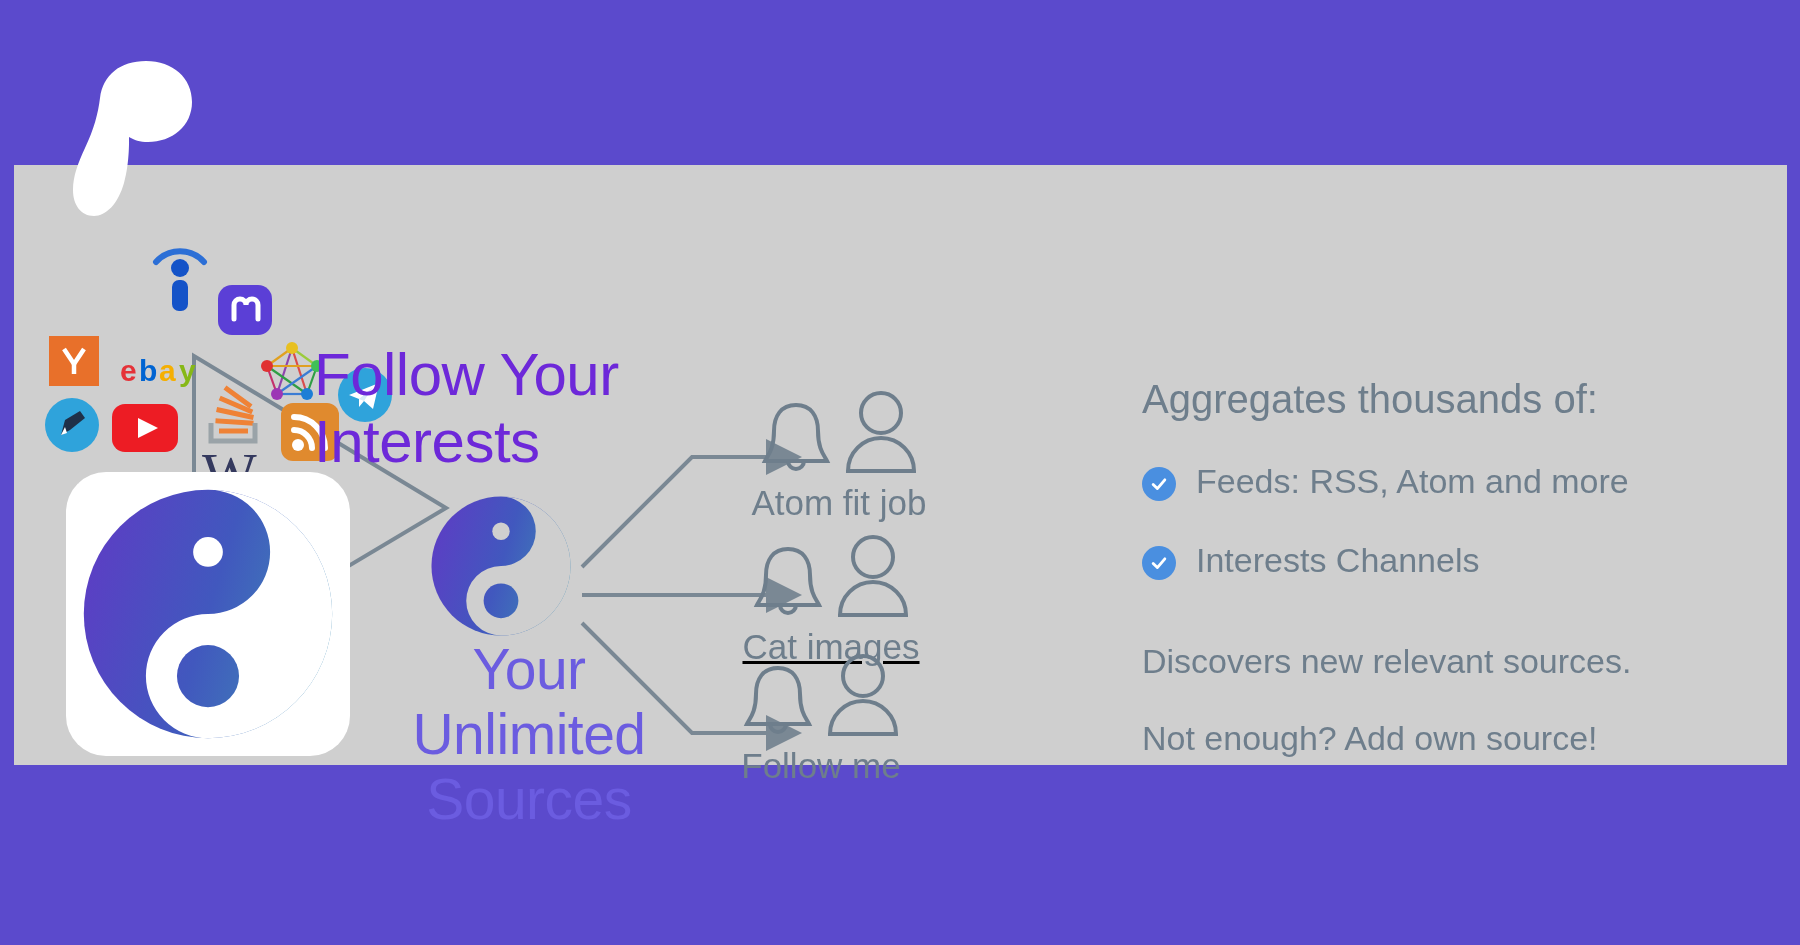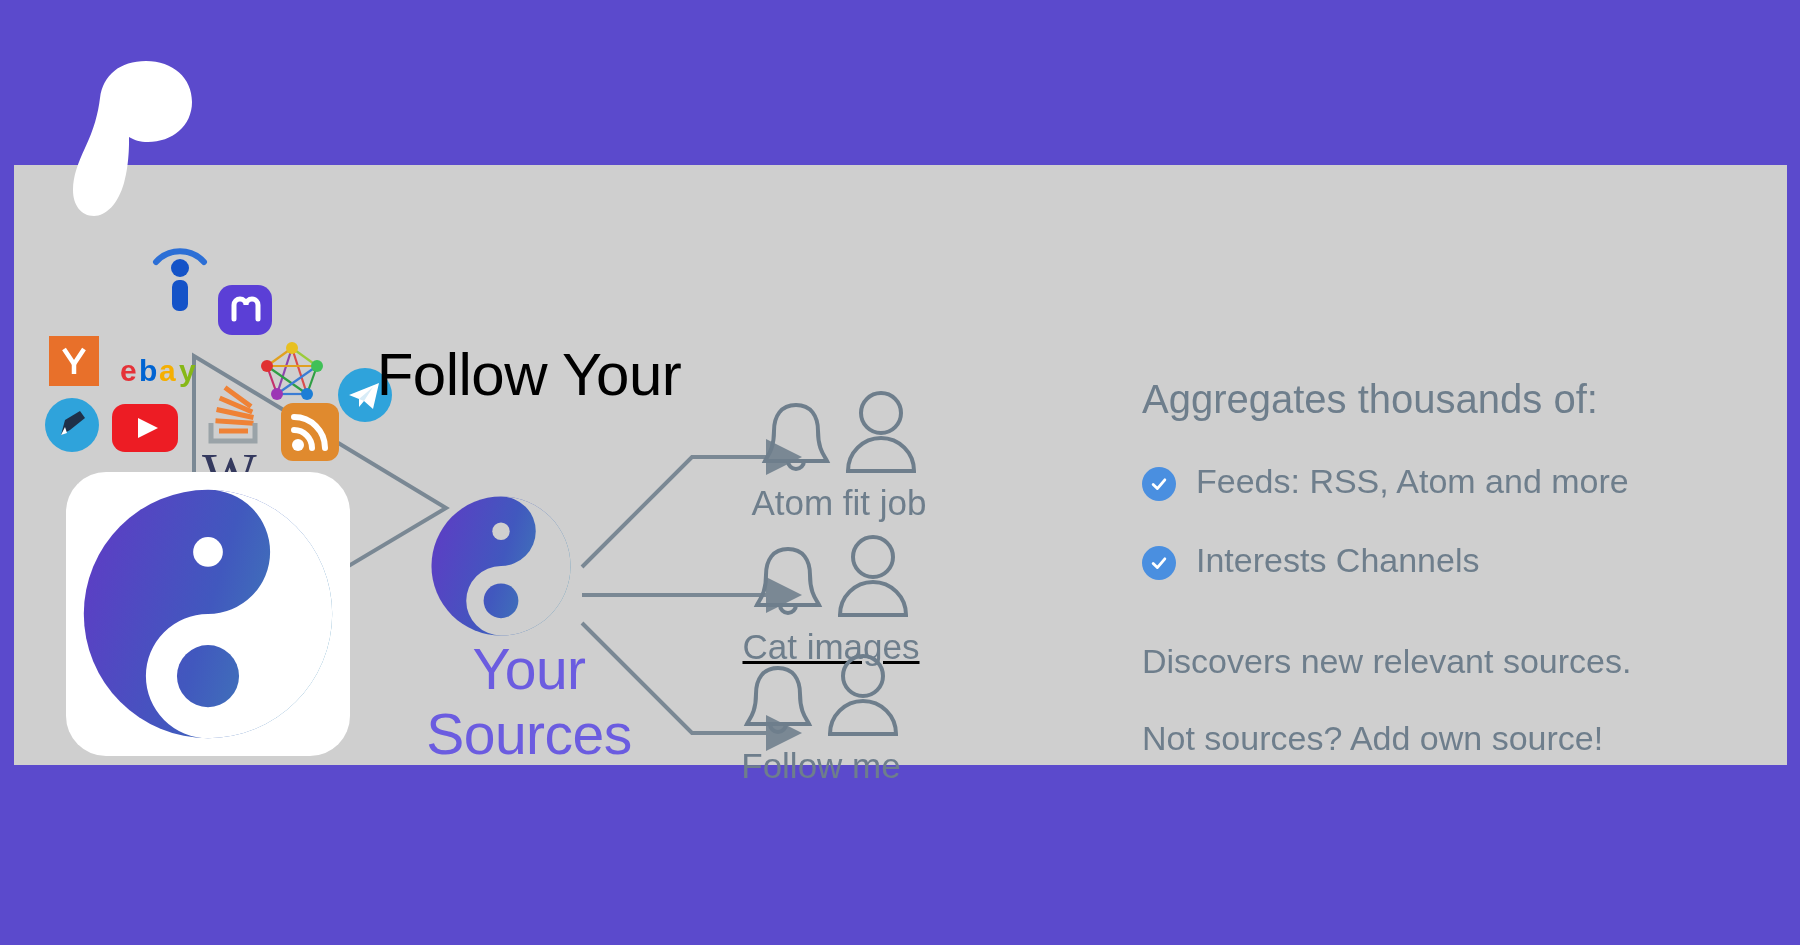--- a/index.html
+++ b/index.html
@@ -55,22 +55,22 @@
     position:absolute;
     left:408px; top:322px;
     width:158px;height:158px;
   }
 
   
   #headline{
     position:absolute;
     left:300px; top:176px;
     width:430px;
-    text-align:center;
-    color:#000000;
+    text-align:left;
+    color:#6d28d9;
     font-size:60px;
     line-height:1.12;
     font-weight:400;
     letter-spacing:-0.5px;
   }
   #headline .l{display:block;white-space:nowrap;}
 
   
   #subline{
     position:absolute;
@@ -283,24 +283,26 @@
         <circle cx="100" cy="144" r="22" fill="#000"></circle>
         <circle cx="100" cy="144" r="22" fill="#fff"></circle>
         <circle cx="100" cy="56" r="11" fill="#000"></circle>
       </mask>
     </defs>
     <circle cx="100" cy="100" r="88" fill="url(#gradHero)" mask="url(#heroMask)"></circle>
   </svg>
 
   <div id="headline">
     <span class="l">Follow Your</span>
+    <span class="l">Interests</span>
   </div>
 
   <div id="subline">
     <span class="l">Your</span>
+    <span class="l">Unlimited</span>
     <span class="l">Sources</span>
   </div>
 
   <svg id="connectors" viewBox="0 0 340 400">
     <defs>
       <marker id="arw" markerWidth="9" markerHeight="9" refX="8" refY="4.5" orient="auto">
         <path d="M0 0 L9 4.5 L0 9 Z" fill="#7A8894"></path>
       </marker>
     </defs>
 
@@ -369,21 +371,21 @@
     <div class="feat-row">
       <span class="badge">
         <svg viewBox="0 0 24 24">
             <path d="M5 12.5 L10 17.5 L19 7" fill="none" stroke="#fff" stroke-width="3.4" stroke-linecap="round" stroke-linejoin="round"></path>
           </svg>
       </span>
       <span class="lbl">Interests Channels</span>
     </div>
 
     <div class="foot">Discovers new relevant sources.</div>
-    <div class="foot2">Not sources? Add own source!</div>
+    <div class="foot2">Not enough? Add own source!</div>
   </div>
 
 </div>
 
 <svg id="patreon-logo" viewBox="0 0 120 160">
   <path d="M74 3 C101 3 120 20 120 44 C120 68 100 84 76 84
            C68 84 62 82 57 79
            C57 79 58 104 52 125
            C46 146 34 158 22 158
            C9 158 1 147 1 132

